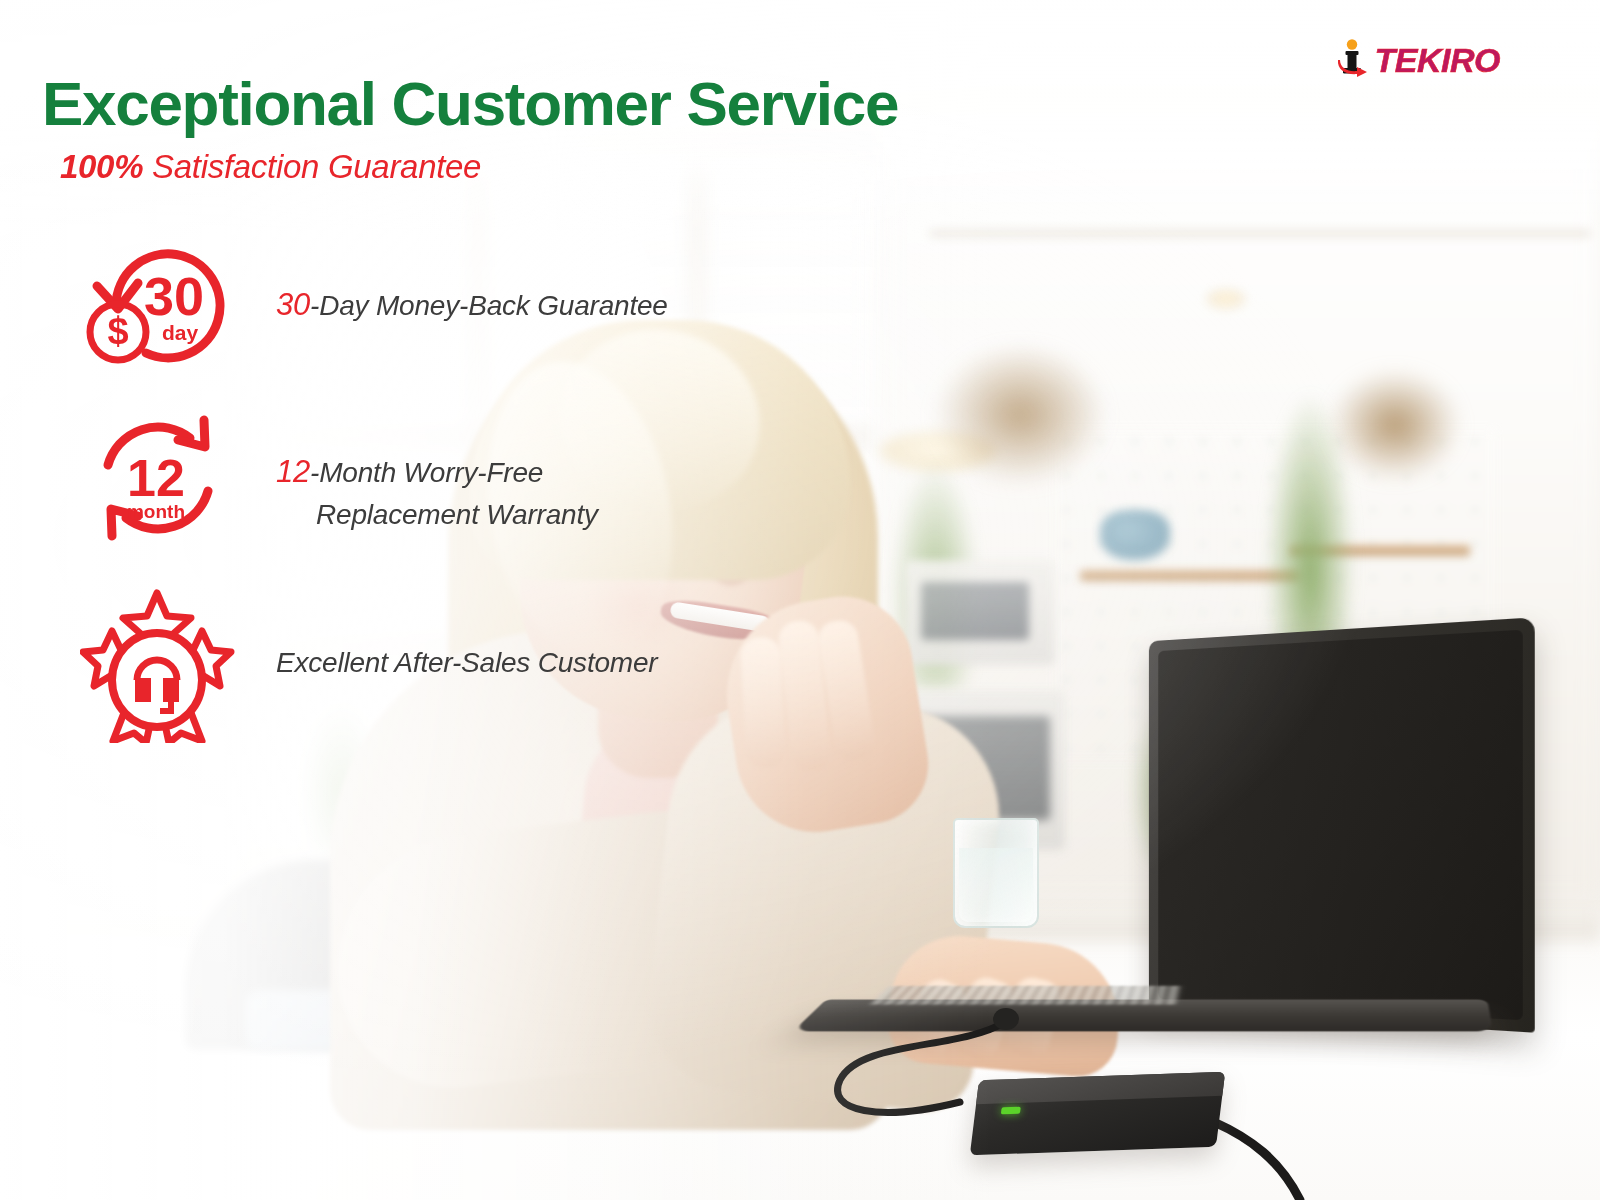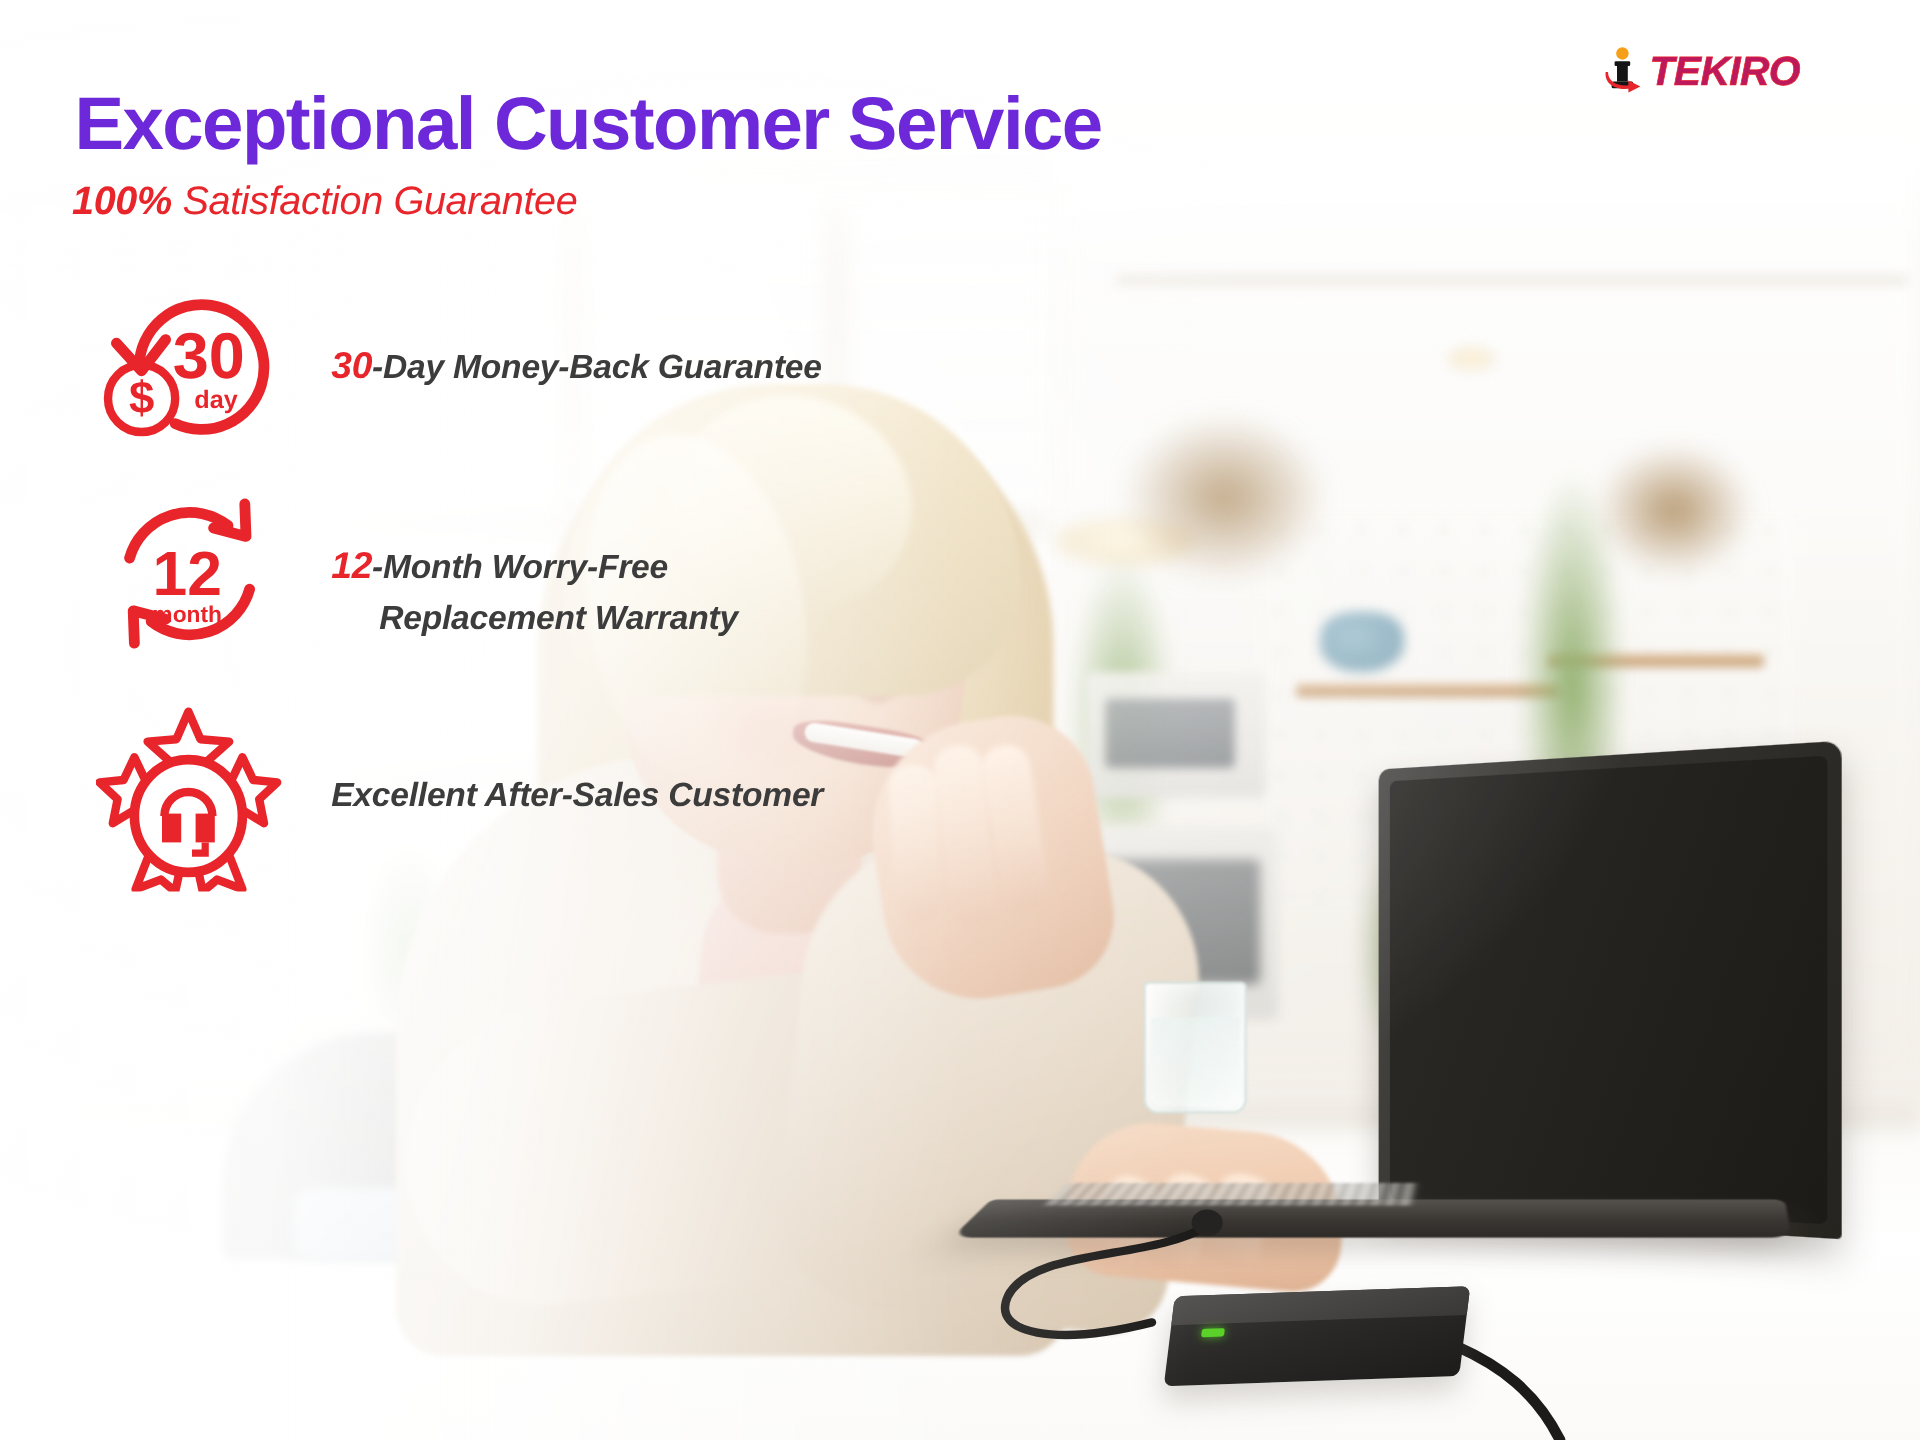--- a/index.html
+++ b/index.html
@@ -362,38 +362,38 @@
     display: flex; align-items: center; gap: 3px;
   }
   .logo-mark { width: 36px; height: 44px; }
   .logo-word {
     font-size: 34px; font-weight: 700; font-style: italic;
     letter-spacing: -0.5px; color: #be185d; line-height: 1;
     -webkit-text-stroke: 0.6px #e8252b;
   }
 
   .headline {
-    position: absolute; left: 62px; top: 72px;
-    font-size: 62px; font-weight: 700; color: #6d28d9;
+    position: absolute; left: 42px; top: 72px;
+    font-size: 62px; font-weight: 700; color: #15803d;
     letter-spacing: -1.3px; line-height: 1.04;
     white-space: nowrap;
   }
   .subhead {
     position: absolute; left: 60px; top: 148px;
     font-size: 33px; font-style: italic; color: #e8252b;
     letter-spacing: -0.3px; white-space: nowrap; text-align: right;
   }
   .subhead b { font-weight: 700; }
   .subhead span { font-weight: 400; }
 
   .features { position: absolute; left: 0; top: 0; }
   .feature-icon { position: absolute; }
   .feature-text {
     position: absolute;
-    font-size: 28px; font-weight: 700; font-style: italic;
+    font-size: 28px; font-weight: 400; font-style: italic;
     color: #3c3c3c; letter-spacing: -0.2px; line-height: 1.45;
     white-space: nowrap;
   }
   .feature-text .num { color: #e8252b; font-size: 31px; }
   .feature-text .line2 { display: block; padding-left: 40px; }
 
   .f1 { left: 80px; top: 243px; }
   .f1t { left: 276px; top: 283px; }
   .f2 { left: 86px; top: 408px; }
   .f2t { left: 276px; top: 450px; }

